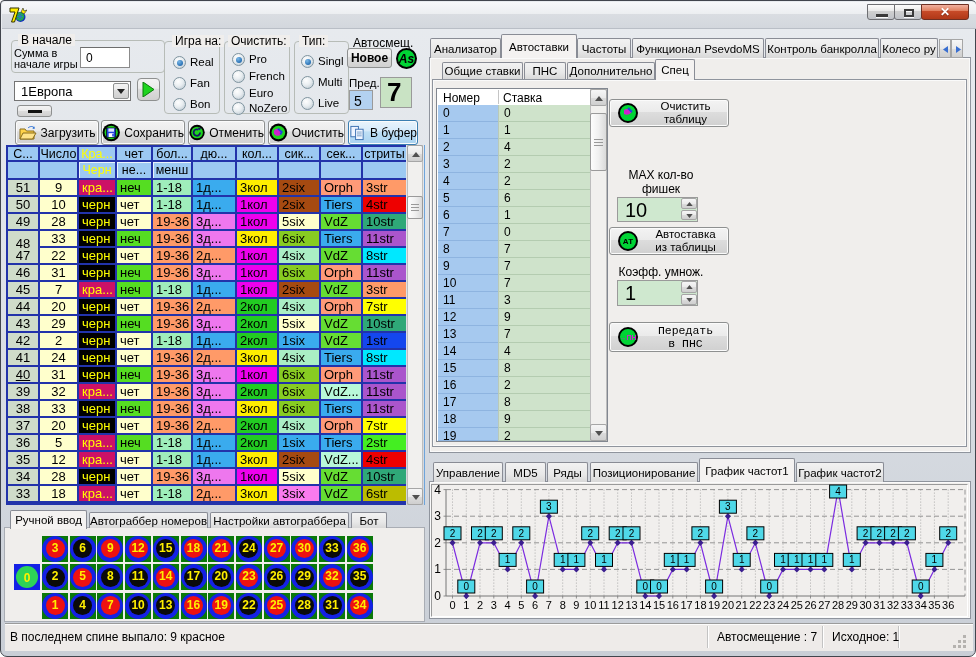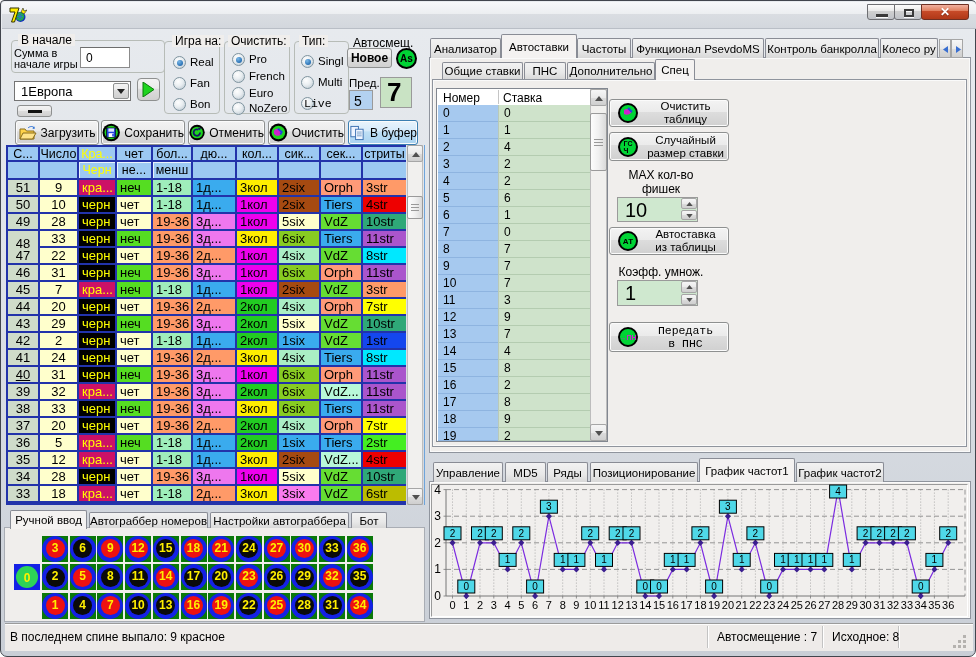--- a/index.html
+++ b/index.html
@@ -86,24 +86,24 @@
 <div class="rlb" style="left:248px;top:86px;">Euro</div>
 <div class="rad" style="left:231px;top:101px;"></div>
 <div class="rlb" style="left:248px;top:101px;">NoZero</div>
 <div class="gb" style="left:293px;top:40px;width:55px;height:73px;"></div>
 <div class="gbl" style="left:298px;top:34px;">Тип:</div>
 <div class="rad on" style="left:300px;top:54px;"></div>
 <div class="rlb" style="left:317px;top:54px;">Singl</div>
 <div class="rad" style="left:300px;top:75px;"></div>
 <div class="rlb" style="left:317px;top:75px;">Multi</div>
 <div class="rad" style="left:300px;top:96px;"></div>
-<div class="rlb" style="left:303px;top:96px;font-family:Liberation Mono, monospace;">Live</div>
+<div class="rlb" style="left:317px;top:96px;">Live</div>
 <div class="t12" style="position:absolute;left:352px;top:35px;">Автосмещ.</div>
 <div class="btn" style="left:346px;top:47px;width:45px;height:20px;font-weight:bold;border-radius:3px;">Новое</div>
-<div style="position:absolute;left:395px;top:47px;width:21px;height:21px;border-radius:50%;background:#00d435;border:2.5px solid #000;display:flex;align-items:center;justify-content:center;font-size:10px;font-weight:bold;color:#000;">As</div>
+<div style="position:absolute;left:395px;top:47px;width:21px;height:21px;border-radius:50%;background:#00d435;border:2.5px solid #000;display:flex;align-items:center;justify-content:center;font-size:12px;font-weight:bold;font-style:italic;color:#000;">As</div>
 <div style="position:absolute;left:348px;top:76px;font-size:11.5px;">Пред.</div>
 <div style="position:absolute;left:348px;top:89px;width:24px;height:20px;background:#b3d1f0;border:1px solid #9a9a9a;font-size:14px;padding:2px 0 0 4px;">5</div>
 <div style="position:absolute;left:379px;top:76px;width:32px;height:31px;background:#c9e3c4;border:1px solid #9a9a9a;font-size:26px;font-weight:bold;padding:0 0 0 6px;line-height:29px;">7</div>
 <div class="btn btnb" style="left:14px;top:119px;width:84px;height:25px;">
       <svg width="18" height="16" viewBox="0 0 18 16">
         <path d="M1 14V4h5l1.5 2H15v8z" fill="#ffd24a" stroke="#8a6d1a"></path>
         <path d="M1 14l3-6h13l-3.5 6z" fill="#ffe38a" stroke="#8a6d1a"></path>
         <path d="M9 3c2-2 5-2 6 0" stroke="#2a6fd4" fill="none"></path>
         <path d="M15 1l1 2.5L13.5 4z" fill="#2a6fd4"></path>
       </svg>
@@ -564,21 +564,21 @@
       <div class="b"></div>
       <div class="i" style="background:#ee1111;"></div>
       <div class="t">34</div>
     </div>
 <div style="position:absolute;left:4px;top:622px;width:968px;height:28px;background:#eeebe9;border-top:1px solid #9b9b9b;box-shadow:inset 0 1px 0 #fcfcfc;"></div>
 <div class="t12" style="position:absolute;left:9px;top:629px;">В последнем спине выпало: 9 красное</div>
 <div style="position:absolute;left:706px;top:625px;width:1px;height:22px;background:#c3c3c3;box-shadow:1px 0 0 #fff;"></div>
 <div style="position:absolute;left:821px;top:625px;width:1px;height:22px;background:#c3c3c3;box-shadow:1px 0 0 #fff;"></div>
 <div style="position:absolute;left:897px;top:625px;width:1px;height:22px;background:#c3c3c3;box-shadow:1px 0 0 #fff;"></div>
 <div class="t12" style="position:absolute;left:716px;top:629px;">Автосмещение : 7</div>
-<div class="t12" style="position:absolute;left:831px;top:629px;">Исходное: 8</div>
+<div class="t12" style="position:absolute;left:831px;top:629px;">Исходное: 1</div>
 <svg style="position:absolute;left:952px;top:634px;" width="14" height="14" viewBox="0 0 14 14">
 <g fill="#b5b2af">
         <rect x="10" y="10" width="3" height="3"></rect>
         <rect x="5" y="10" width="3" height="3"></rect>
         <rect x="0" y="10" width="3" height="3"></rect>
         <rect x="10" y="5" width="3" height="3"></rect>
         <rect x="5" y="5" width="3" height="3"></rect>
         <rect x="10" y="0" width="3" height="3"></rect>
       </g>
     </svg>
@@ -662,26 +662,20 @@
 <div class="thumb" style="left:589px;top:112px;width:17px;height:58px;"></div>
 <div style="position:absolute;left:593px;top:138px;width:9px;height:1px;background:#999;box-shadow:0 3px 0 #999,0 6px 0 #999;"></div>
 <div class="btn btnb" style="left:608px;top:98px;width:120px;height:28px;justify-content:flex-start;padding-left:8px;font-size:11.5px;">
       <div style="width:20px;height:20px;border-radius:50%;background:#00d435;border:2px solid #000;display:flex;align-items:center;justify-content:center;flex:none;">
         <svg width="12" height="12" viewBox="0 0 12 12">
           <path d="M2 3c2-2 6-1 8 1-1 3-5 5-8 3z" fill="#cc22cc"></path>
           <path d="M6 1l4 4" stroke="#2244dd" stroke-width="2"></path>
         </svg>
       </div>
       <span style="margin-left:5px;text-align:center;width:86px;line-height:13px;">Очистить<br>таблицу</span>
-    </div>
-<div class="btn btnb" style="left:608px;top:131px;width:120px;height:29px;justify-content:flex-start;padding-left:8px;font-size:11.5px;">
-      <div style="width:20px;height:20px;border-radius:50%;background:#00d435;border:2px solid #000;display:flex;align-items:center;justify-content:center;flex:none;">
-        <span style="font-size:7px;font-weight:bold;line-height:7px;">ГС<br>Ч</span>
-      </div>
-      <span style="margin-left:5px;text-align:center;width:86px;line-height:13px;">Случайный<br>размер ставки</span>
     </div>
 <div class="t12" style="position:absolute;left:608px;top:167px;width:104px;text-align:center;">MAX кол-во</div>
 <div class="t12" style="position:absolute;left:608px;top:181px;width:104px;text-align:center;">фишек</div>
 <div style="position:absolute;left:616px;top:196px;width:81px;height:25px;background:#cfe8cf;border:1px solid #9a9a9a;font-size:20px;padding:1px 0 0 7px;">10</div>
 <div class="sbb" style="left:680px;top:197px;width:16px;height:11px;border-radius:2px;">
       <svg style="position:absolute;left:4px;top:3px;" width="7" height="4" viewBox="0 0 8 5">
         <path d="M4 0l4 5H0z" fill="#505050"></path>
       </svg>
     </div>
 <div class="sbb" style="left:680px;top:209px;width:16px;height:10px;border-radius:2px;">

